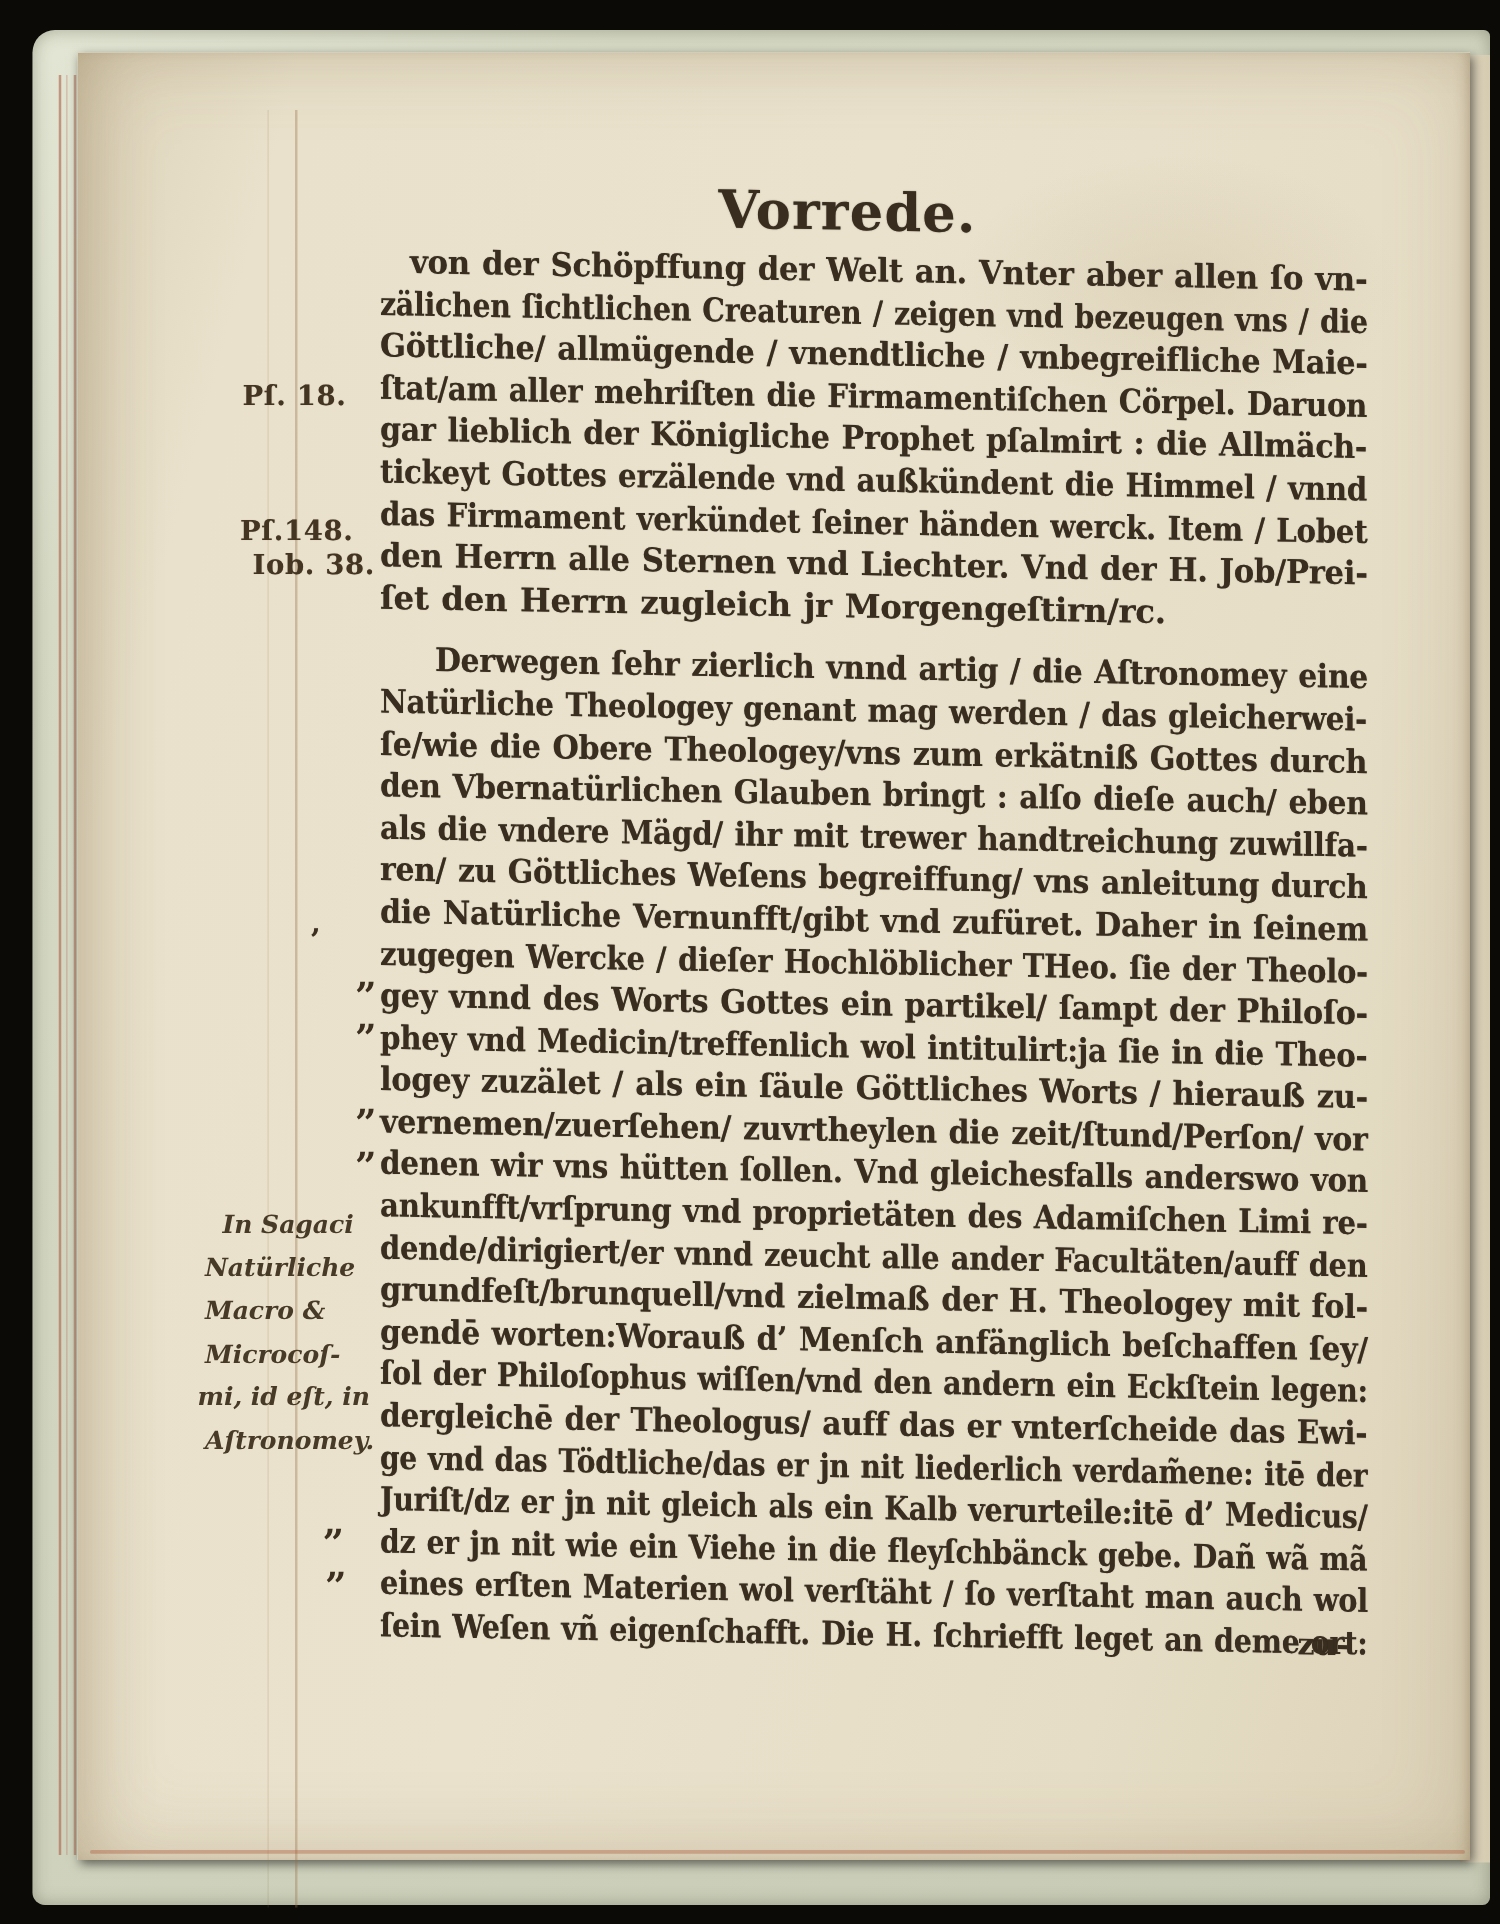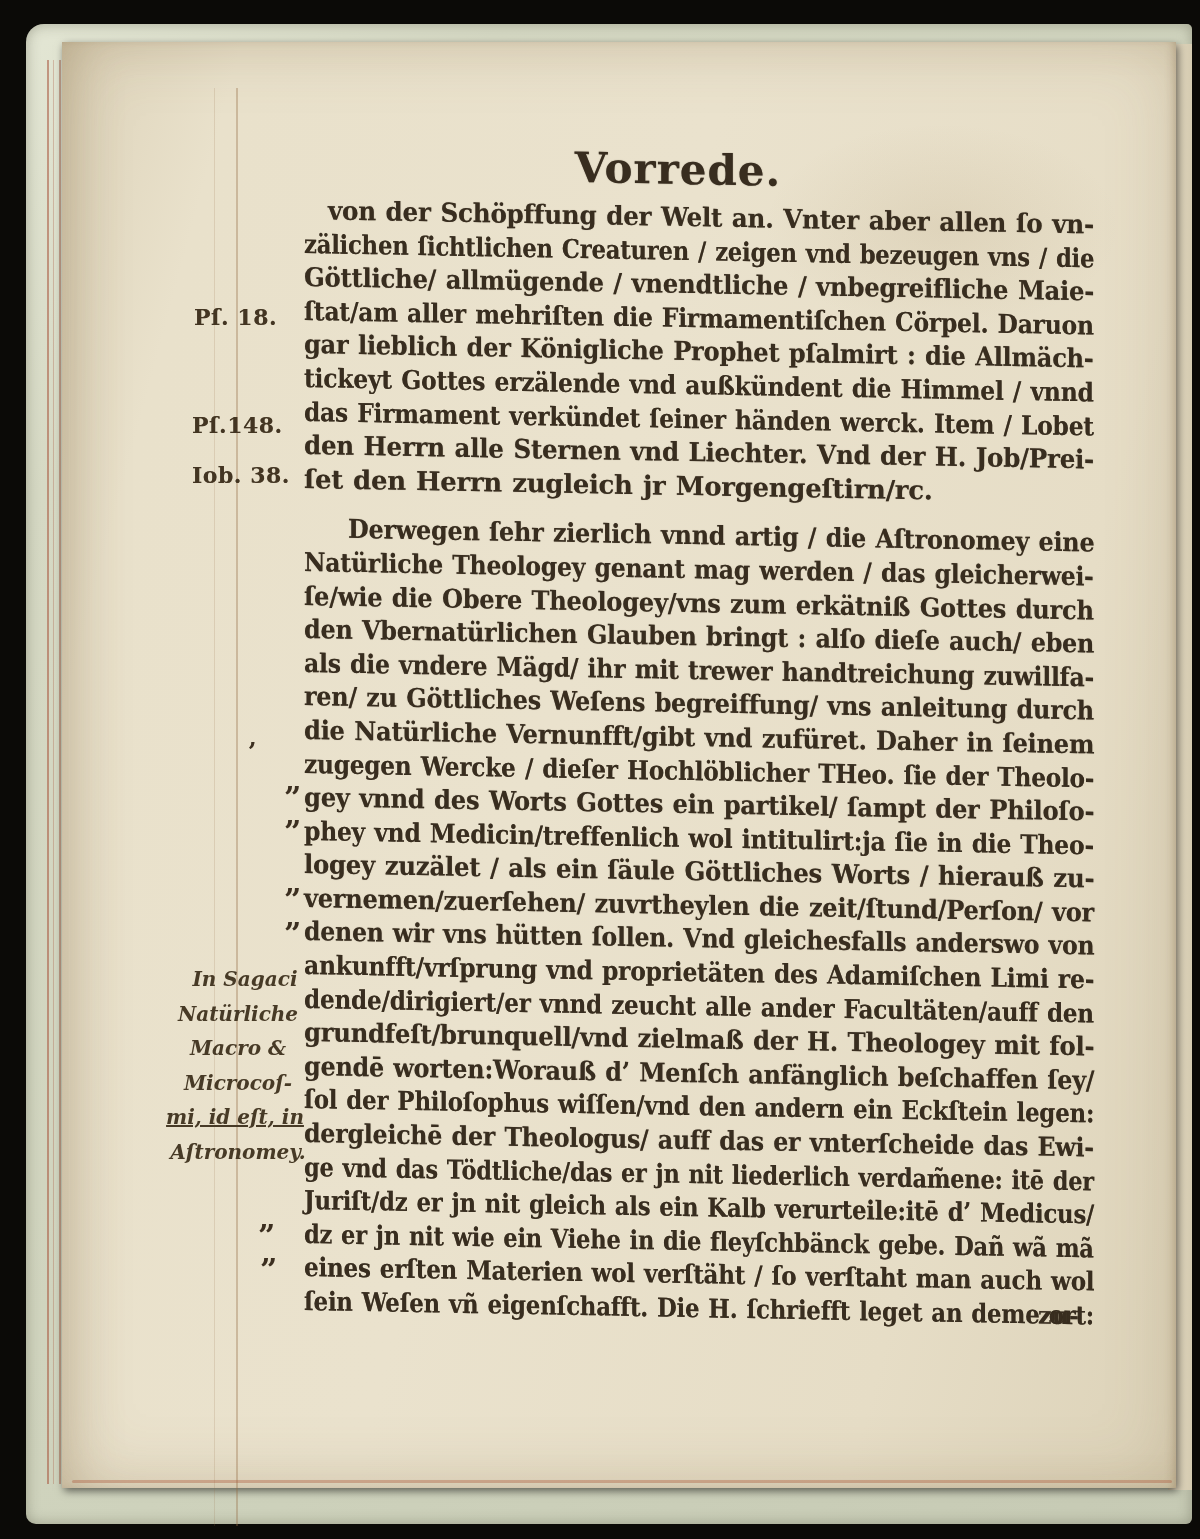--- a/index.html
+++ b/index.html
@@ -81,28 +81,28 @@
     text-shadow:0 0 0.7px rgba(45,35,22,.5);
   }
   
   .marg{
     position:absolute;color:#433522;
     font-weight:700;text-shadow:0 0 0.6px rgba(55,45,30,.4);
   }
   .marg-ref{font-size:22px;letter-spacing:.5px;}
   .m-ps18{left:132px;top:262px;}
   .m-ps148{left:130px;top:370px;}
-  .m-iob38{left:130px;top:397px;margin-top:23px;}
+  .m-iob38{left:140px;top:397px;}
   .sagaci{
     position:absolute;left:102px;top:920px;width:148px;
     font-style:italic;font-weight:600;font-size:20px;line-height:34.5px;
-    color:#473a26;text-align:center;
+    color:#473a26;text-align:left;
   }
   .sagaci div:nth-child(1){margin-left:14px;}
-  .sagaci div:nth-child(5){margin-left:-6px;text-decoration:underline;}
+  .sagaci div:nth-child(5){margin-left:-6px;}
   .qmark{
     position:absolute;font-size:30px;font-weight:700;color:#3c2f20;
     line-height:20px;
   }
   .q1{left:222px;top:746px;}
   .q2{left:222px;top:780px;}
   .q3{left:222px;top:848px;}
   .q4{left:222px;top:882px;}
   .q5{left:196px;top:1184px;}
   .q6{left:198px;top:1218px;}

